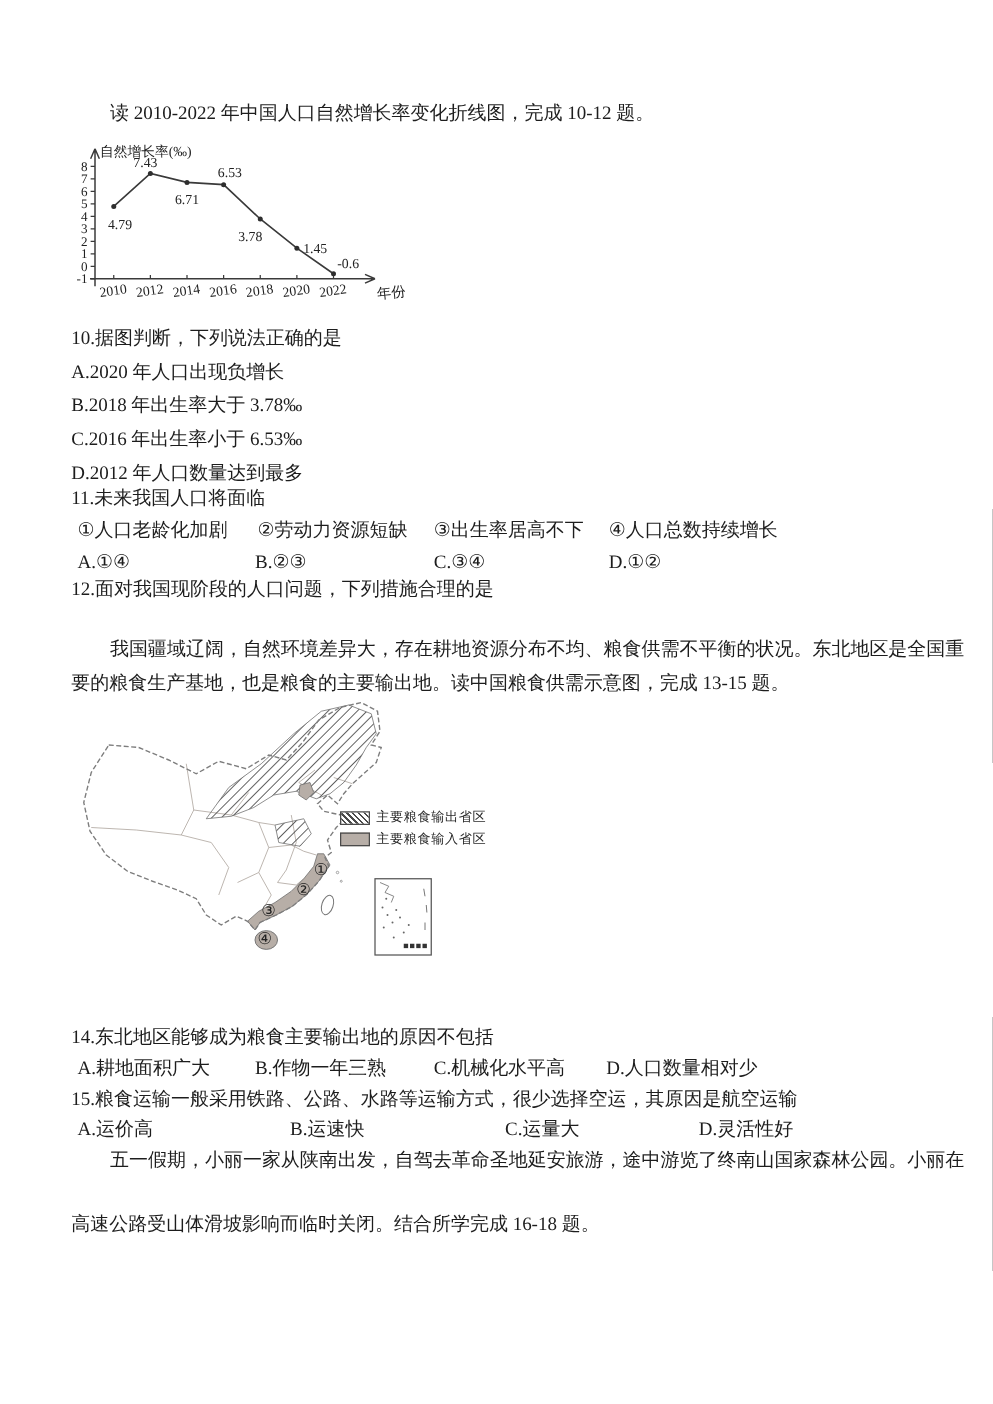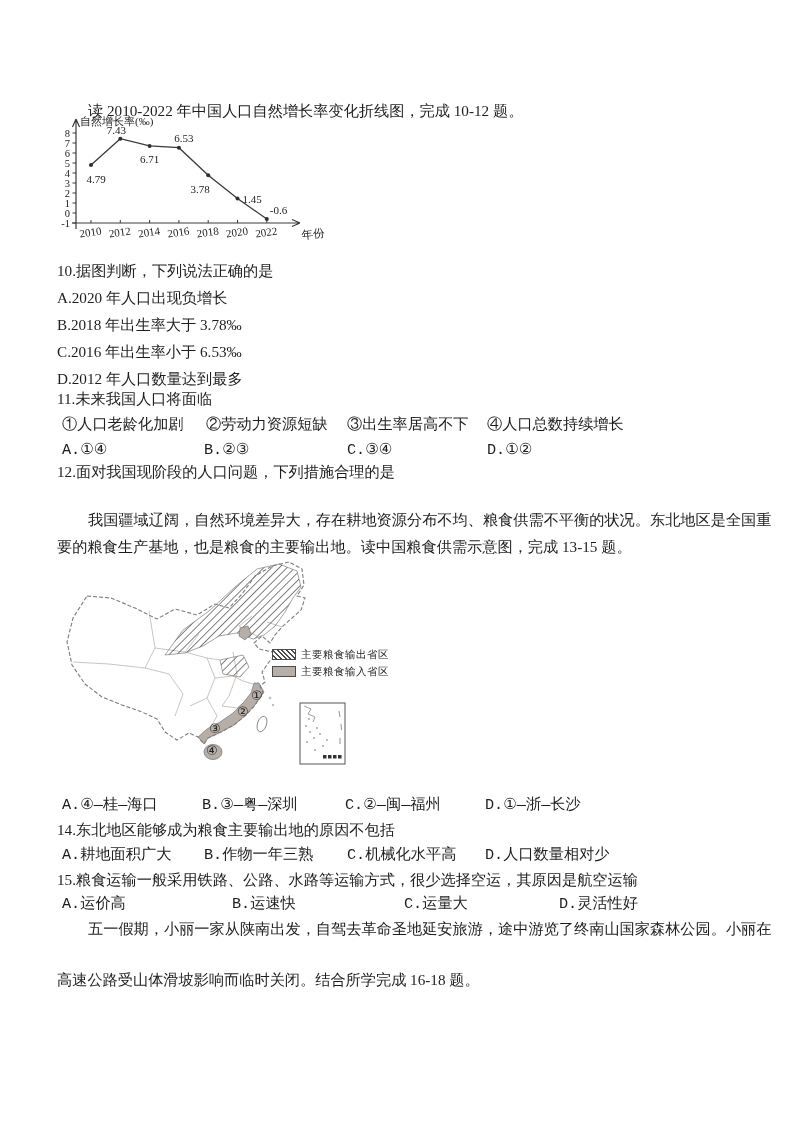--- a/index.html
+++ b/index.html
@@ -1,40 +1,40 @@
 <!DOCTYPE html>
 <html><head>
 <meta charset="utf-8">
 <style>
   html,body{margin:0;padding:0;background:#9a9a9a;}
   .page{position:relative;width:794px;height:1123px;margin:0 auto;background:#fff;overflow:hidden;
         color:#1d1d1d;font:15.2px/20px "Liberation Serif","DejaVu Serif","DejaVu Sans",serif;}
   .ln{position:absolute;left:57px;white-space:nowrap;}
   .ind{left:88px;}
   .row{position:absolute;left:57px;width:705px;height:22px;}
-  .opt{position:absolute;top:0;white-space:nowrap;font-family:Liberation Mono, monospace;}
+  .opt{position:absolute;top:0;white-space:nowrap;}
   .chart{position:absolute;left:58px;top:110px;width:282px;height:146px;}
   .chart svg{display:block;}
   svg text{font-family:"Liberation Serif","DejaVu Serif","DejaVu Sans",serif;fill:#222;}
   .map{position:absolute;left:57px;top:556px;width:362px;height:212px;}
   .map svg{display:block;}
   .legend{position:absolute;left:215px;top:90px;}
   .lg-row{display:flex;align-items:center;gap:5px;height:17px;text-align:center;}
   .sw{width:24px;height:11px;border:1px solid #4a4a4a;box-sizing:border-box;flex:0 0 auto;}
   .sw-hatch{background:repeating-linear-gradient(45deg,#fff 0 2px,#4a4a4a 2px 3.3px);}
   .sw-gray{background:#b7aea7;}
   .lg-label{font-size:10.5px;line-height:11px;color:#2a2a2a;letter-spacing:.5px;}
   .mk{position:absolute;font-size:13px;line-height:13px;color:#222;}
 </style>
 </head>
 <body>
 
 <div class="page">
 
-  <div class="ln ind" style="top:101px">读 2010-2022 年中国人口自然增长率变化折线图，完成 10-12 题。</div>
+  <div class="ln ind" style="top:81px">读 2010-2022 年中国人口自然增长率变化折线图，完成 10-12 题。</div>
 
   <div class="chart">
     <svg id="growth-chart" width="282" height="146" viewBox="0 0 282 146">
         <path d="M18,119 L18,9 M14.5,17 L18,9 M21.5,17 L18,9" fill="none" stroke="#3a3a3a" stroke-width="1.2"></path>
         <path d="M14,113 L242,113 M234,109.5 L242,113 M234,116.5 L242,113" fill="none" stroke="#3a3a3a" stroke-width="1.2"></path>
         <line x1="14.5" y1="23" x2="18" y2="23" stroke="#3a3a3a" stroke-width="1"></line>
         <text x="12" y="26.5" text-anchor="end" font-size="10.5">8</text>
         <line x1="14.5" y1="33" x2="18" y2="33" stroke="#3a3a3a" stroke-width="1"></line>
         <text x="12" y="36.5" text-anchor="end" font-size="10.5">7</text>
         <line x1="14.5" y1="43" x2="18" y2="43" stroke="#3a3a3a" stroke-width="1"></line>
@@ -182,26 +182,20 @@
         <span class="sw sw-gray"></span>
         <span class="lg-label">主要粮食输入省区</span>
       </div>
     </div>
     <span class="mk" style="left:194px;top:133px">①</span>
     <span class="mk" style="left:180px;top:149px">②</span>
     <span class="mk" style="left:152px;top:166px">③</span>
     <span class="mk" style="left:149px;top:188px">④</span>
   </div>
 
-  <div class="row" style="top:795px">
-    <span class="opt" style="left:5px">A.④—桂—海口</span>
-    <span class="opt" style="left:145px">B.③—粤—深圳</span>
-    <span class="opt" style="left:288px">C.②—闽—福州</span>
-    <span class="opt" style="left:428px">D.①—浙—长沙</span>
-  </div>
 
   <div class="ln" style="top:820px">14.东北地区能够成为粮食主要输出地的原因不包括</div>
   <div class="row" style="top:845px">
     <span class="opt" style="left:5px">A.耕地面积广大</span>
     <span class="opt" style="left:147px">B.作物一年三熟</span>
     <span class="opt" style="left:290px">C.机械化水平高</span>
     <span class="opt" style="left:428px">D.人口数量相对少</span>
   </div>
 
   <div class="ln" style="top:870px">15.粮食运输一般采用铁路、公路、水路等运输方式，很少选择空运，其原因是航空运输</div>

